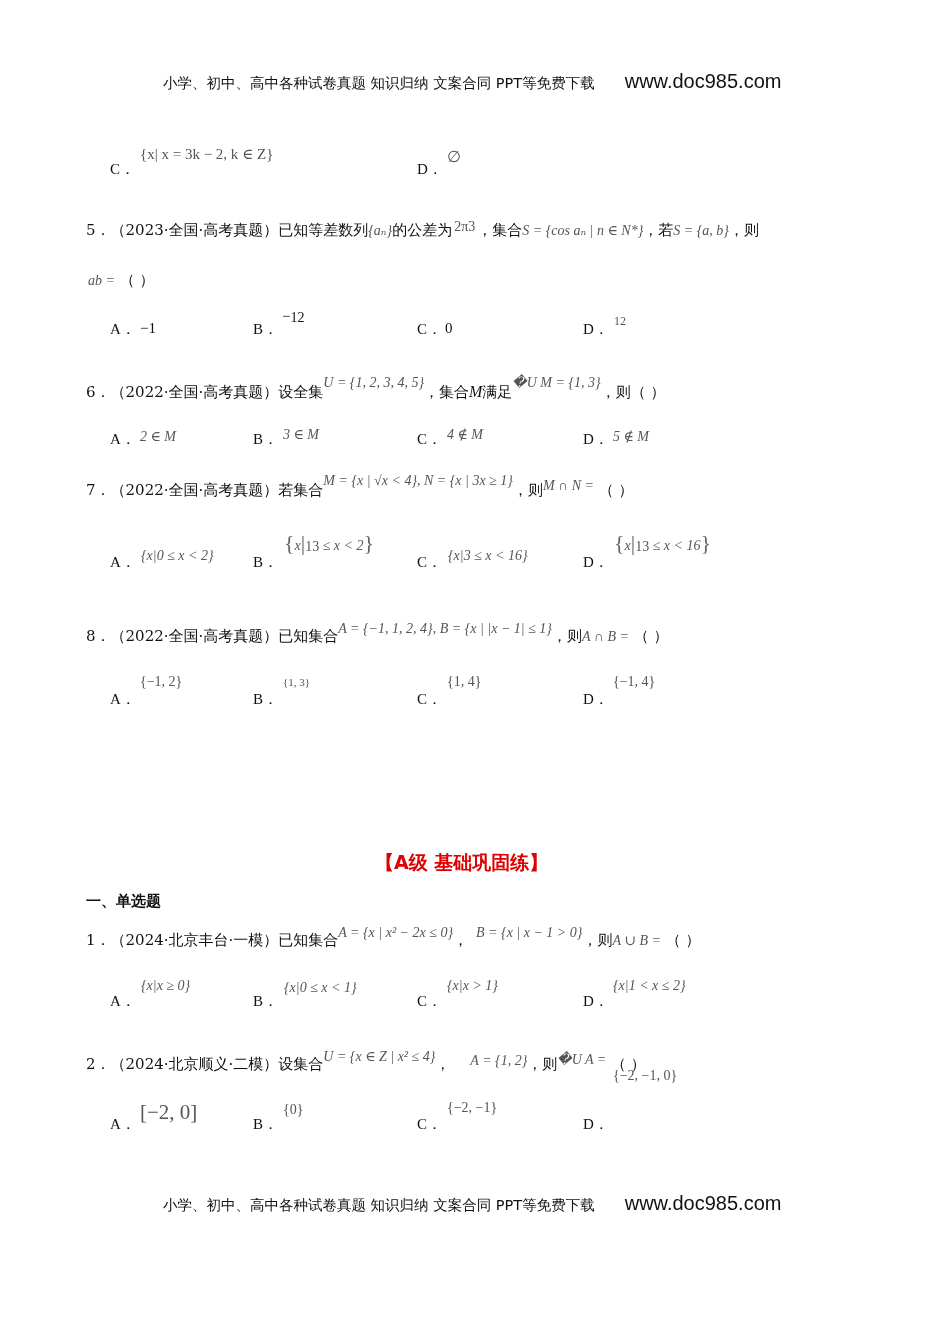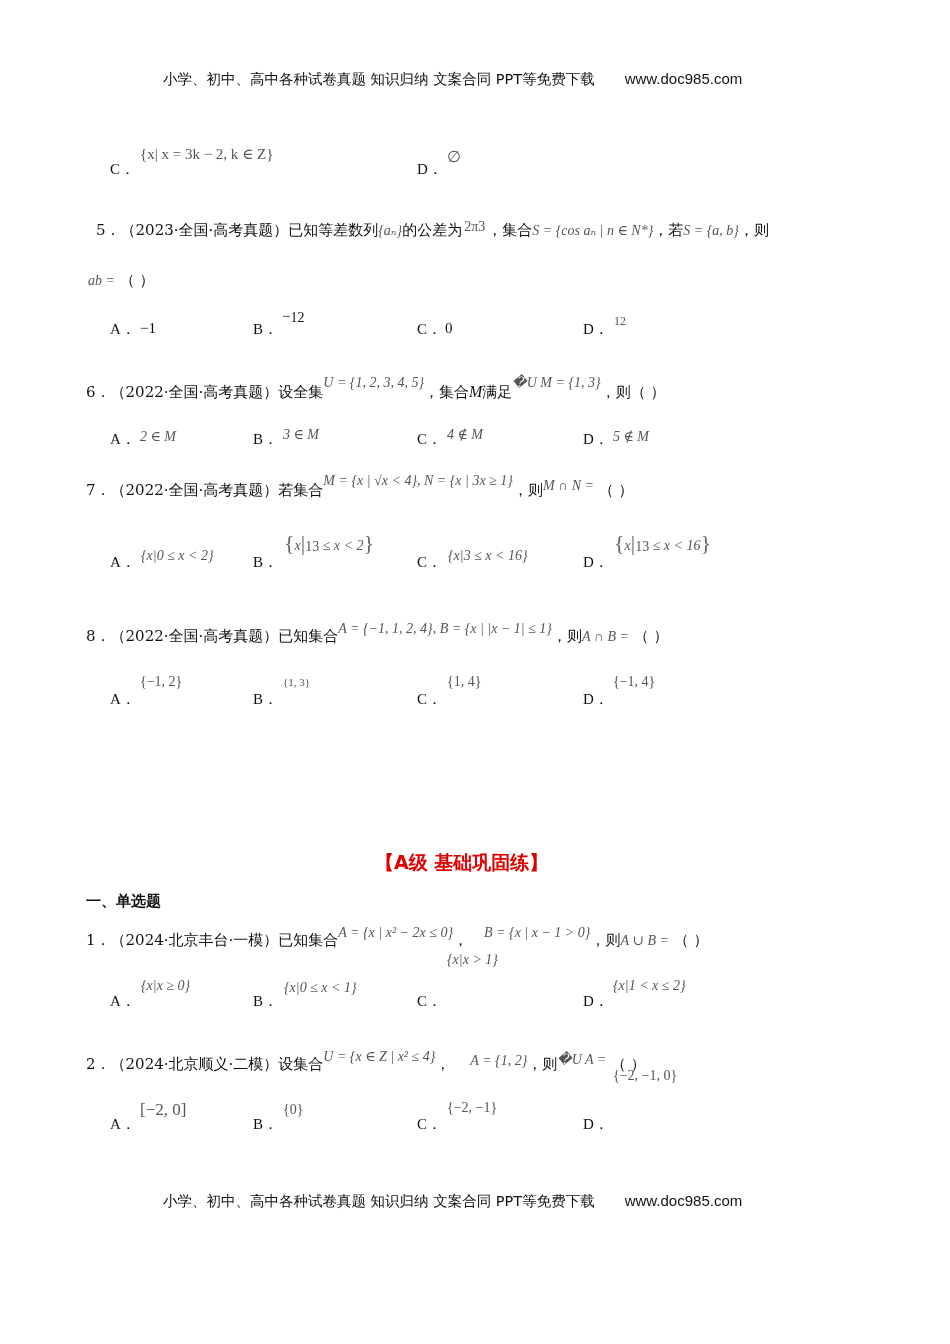--- a/index.html
+++ b/index.html
@@ -1,20 +1,20 @@
 <!DOCTYPE html>
 <html><head>
 <meta charset="utf-8">
 <style>
   html, body { margin:0; padding:0; background:#ffffff; }
   body { width:950px; height:1344px; position:relative; overflow:hidden;
          font-family:"DejaVu Serif","Liberation Serif",serif; color:#111; }
   .abs { position:absolute; white-space:nowrap; }
   .hdr { font-size:14.5px; color:#111; font-family:"DejaVu Sans","Liberation Sans",sans-serif; }
-  .hdr .url { margin-left:30px; font-family:"Liberation Sans","DejaVu Sans",sans-serif; font-size:15px; }
+  .hdr .url { margin-left:30px; font-family:"Liberation Sans","DejaVu Sans",sans-serif; font-size:20px; }
   .q { font-size:15px; line-height:20px; }
   .lbl { font-size:15px; font-family:"Liberation Serif","DejaVu Serif",serif; }
   .m { font-family:"Liberation Serif","DejaVu Serif",serif; font-style:italic; color:#555; font-size:14px; }
   .mn { font-family:"Liberation Serif","DejaVu Serif",serif; color:#555; font-size:14px; }
   .frac { display:inline-flex; flex-direction:row; align-items:center; vertical-align:middle; line-height:16px; }
   .frac .bar { border-top:1px solid #333; width:100%; }
   .sec-title { color:#e00000; font-weight:bold; font-size:19px; font-family:"DejaVu Sans","Liberation Sans",sans-serif; }
   .subhead { font-weight:bold; font-size:15px; font-family:"DejaVu Sans","Liberation Sans",sans-serif; }
   .big { font-size:22px; color:#666; font-style:normal; }
 </style>
@@ -23,21 +23,21 @@
 
 <div class="abs hdr" style="left:163px; top:70px;">
   <span>小学、初中、高中各种试卷真题  知识归纳  文案合同  PPT等免费下载</span><span class="url">www.doc985.com</span>
 </div>
 
 <div class="abs lbl" style="left:110px; top:160px;">C．</div>
 <div class="abs mn" style="left:140px; top:145px; font-size:15px;">{x| x = 3k − 2, k ∈ Z}</div>
 <div class="abs lbl" style="left:417px; top:160px;">D．</div>
 <div class="abs mn" style="left:447px; top:147px; font-size:16px;">∅</div>
 
-<div class="abs q" style="left:86px; top:220px;margin-left:10px;">
+<div class="abs q" style="left:86px; top:220px;">
   <span>5．</span><span>（2023·全国·高考真题）</span><span>已知等差数列</span><span class="m">{aₙ}</span><span>的公差为</span><span class="frac mn" style="margin:0 2px; position:relative; top:-4px;">
       <span>2π</span>
       <span class="bar"></span>
       <span>3</span>
     </span><span>，集合</span><span class="m">S = {cos aₙ | n ∈ N*}</span><span>，若</span><span class="m">S = {a, b}</span><span>，则</span>
 </div>
 <div class="abs q" style="left:88px; top:270px;">
   <span class="m">ab =</span> <span>（    ）</span>
 </div>
 <div class="abs lbl" style="left:110px; top:320px;">A．</div>
@@ -98,36 +98,36 @@
 <div class="abs mn" style="left:283px; top:676px; font-size:11px;">{1, 3}</div>
 <div class="abs lbl" style="left:417px; top:690px;">C．</div>
 <div class="abs mn" style="left:447px; top:674px;">{1, 4}</div>
 <div class="abs lbl" style="left:583px; top:690px;">D．</div>
 <div class="abs mn" style="left:613px; top:674px;">{−1, 4}</div>
 
 <div class="abs sec-title" style="left:375px; top:850px;">【A级  基础巩固练】</div>
 <div class="abs subhead" style="left:86px; top:892px;">一、单选题</div>
 
 <div class="abs q" style="left:86px; top:930px;">
-  <span>1．</span><span>（2024·北京丰台·一模）</span><span>已知集合</span><span class="m" style="position:relative; top:-8px;">A = {x | x² − 2x ≤ 0}</span><span>，</span><span class="m" style="position:relative; top:-8px; margin-left:16px;">B = {x | x − 1 &gt; 0}</span><span>，则</span><span class="m">A ∪ B =</span> <span>（    ）</span>
+  <span>1．</span><span>（2024·北京丰台·一模）</span><span>已知集合</span><span class="m" style="position:relative; top:-8px;">A = {x | x² − 2x ≤ 0}</span><span>，</span><span class="m" style="position:relative; top:-8px; margin-left:8px;">B = {x | x − 1 &gt; 0}</span><span>，则</span><span class="m">A ∪ B =</span> <span>（    ）</span>
 </div>
 <div class="abs lbl" style="left:110px; top:992px;">A．</div>
 <div class="abs m" style="left:141px; top:978px;">{x|x ≥ 0}</div>
 <div class="abs lbl" style="left:253px; top:992px;">B．</div>
 <div class="abs m" style="left:284px; top:980px;">{x|0 ≤ x &lt; 1}</div>
 <div class="abs lbl" style="left:417px; top:992px;">C．</div>
-<div class="abs m" style="left:447px; top:952px;font-style:italic;">{x|x &gt; 1}</div>
+<div class="abs m" style="left:447px; top:978px;font-style:italic;">{x|x &gt; 1}</div>
 <div class="abs lbl" style="left:583px; top:992px;">D．</div>
 <div class="abs m" style="left:613px; top:978px;">{x|1 &lt; x ≤ 2}</div>
 
 <div class="abs q" style="left:86px; top:1054px;">
   <span>2．</span><span>（2024·北京顺义·二模）</span><span>设集合</span><span class="m" style="position:relative; top:-8px;">U = {x ∈ Z | x² ≤ 4}</span><span>，</span><span class="m" style="position:relative; top:-4px; margin-left:20px;">A = {1, 2}</span><span>，则</span><span class="m" style="position:relative; top:-5px;">�U A =</span> <span>（    ）</span>
 </div>
 <div class="abs lbl" style="left:110px; top:1115px;">A．</div>
-<div class="abs mn" style="left:140px; top:1100px; font-size:17px;">[−2, 0]</div>
+<div class="abs mn" style="left:140px; top:1100px; font-size:21px;">[−2, 0]</div>
 <div class="abs lbl" style="left:253px; top:1115px;">B．</div>
 <div class="abs mn" style="left:283px; top:1102px;">{0}</div>
 <div class="abs lbl" style="left:417px; top:1115px;">C．</div>
 <div class="abs mn" style="left:447px; top:1100px;">{−2, −1}</div>
 <div class="abs lbl" style="left:583px; top:1115px;">D．</div>
 <div class="abs mn" style="left:613px; top:1068px;">{−2, −1, 0}</div>
 
 <div class="abs hdr" style="left:163px; top:1192px;">
   <span>小学、初中、高中各种试卷真题  知识归纳  文案合同  PPT等免费下载</span><span class="url">www.doc985.com</span>
 </div>

